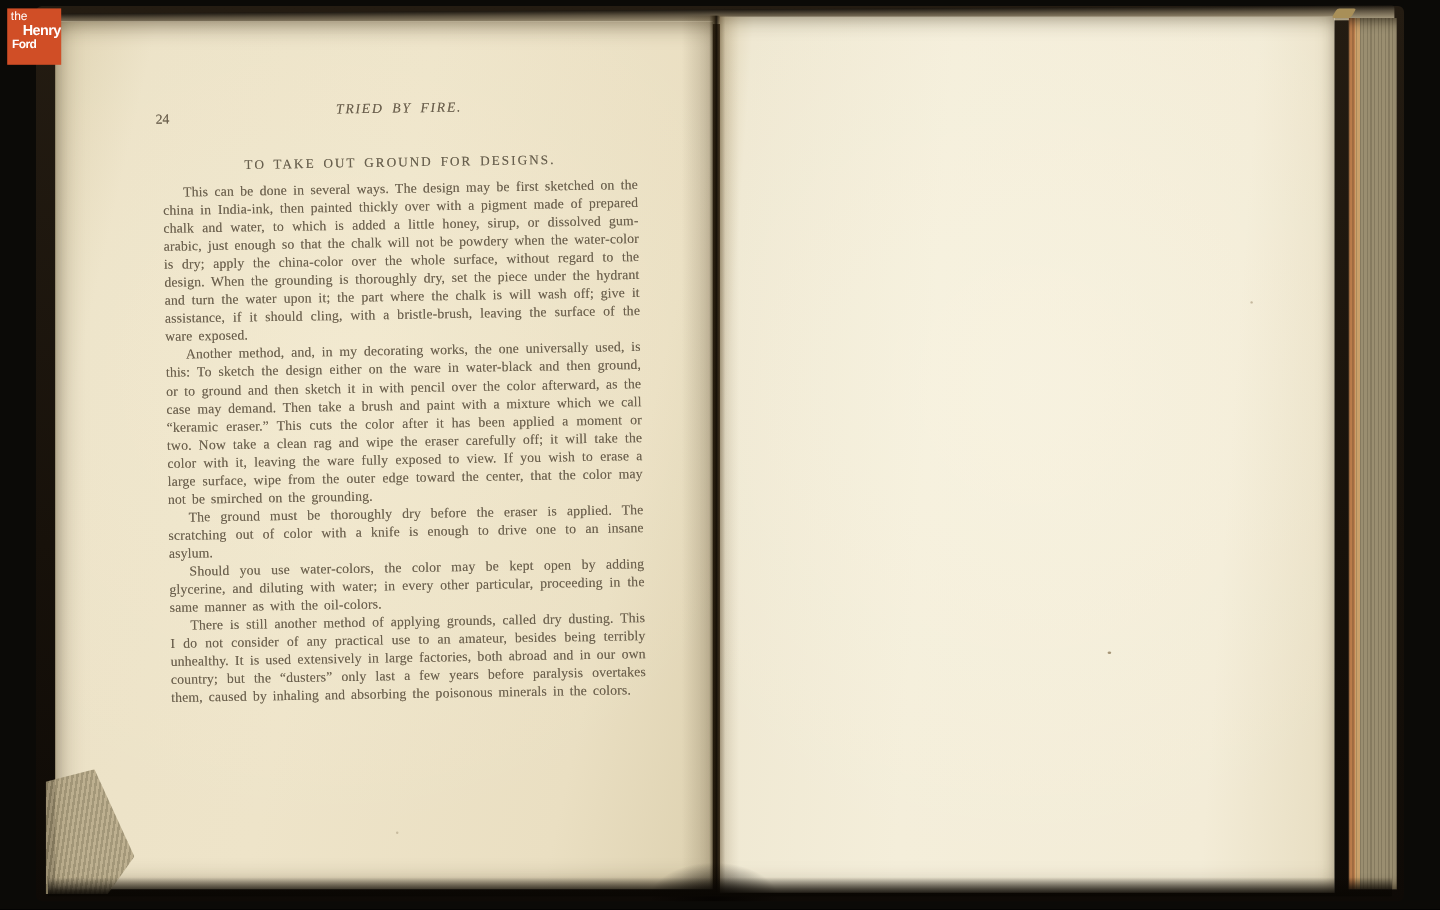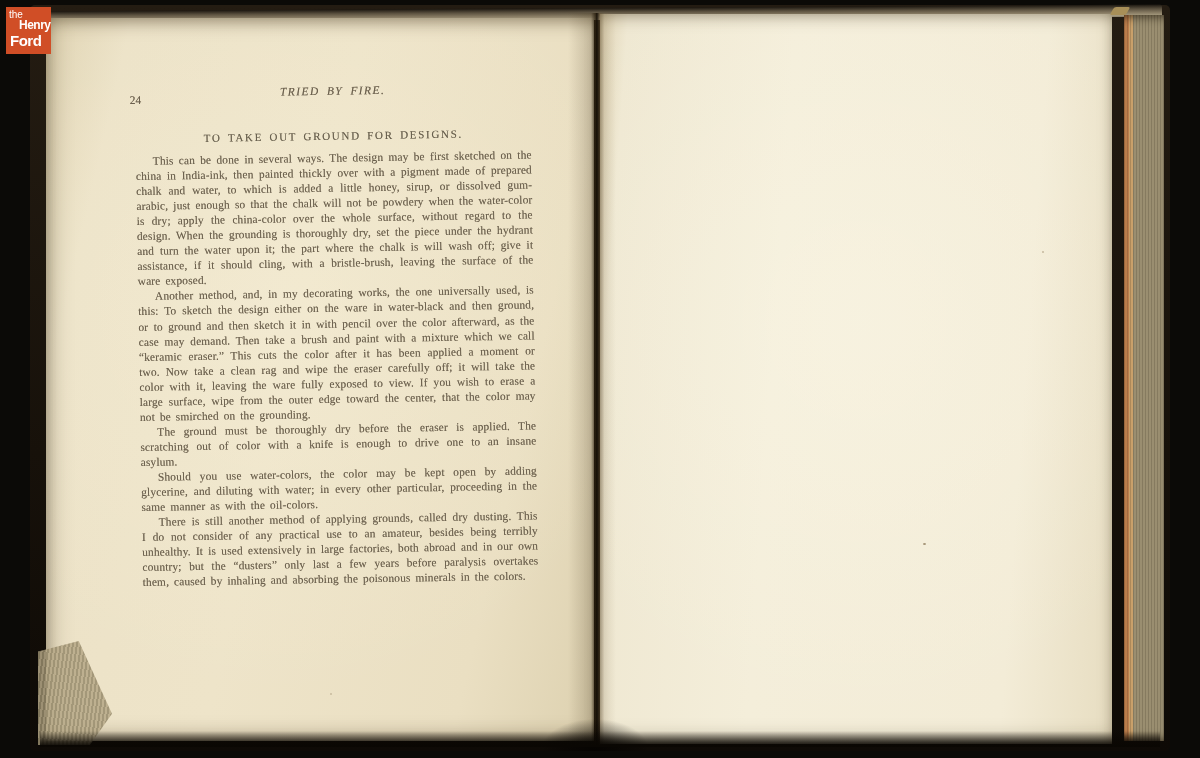--- a/index.html
+++ b/index.html
@@ -9,21 +9,21 @@
     font-family:"Liberation Serif", serif;
   }
   
   .logo{
     position:absolute;left:6px;top:7px;width:45px;height:47px;
     background:#d04e26;z-index:9;
     font-family:"Liberation Sans", sans-serif;color:#ffffff;
   }
   .logo .the{position:absolute;left:3px;top:2px;font-size:10px;font-weight:normal;letter-spacing:0;}
   .logo .henry{position:absolute;left:13px;top:11px;font-size:12px;font-weight:bold;letter-spacing:-0.5px;text-align:center;}
-  .logo .ford{position:absolute;left:4px;top:25px;font-size:15px;font-weight:bold;letter-spacing:-0.5px;}
+  .logo .ford{position:absolute;left:4px;top:25px;font-size:10px;font-weight:bold;letter-spacing:-0.5px;}
 
   
   .book{
     position:absolute;left:30px;top:5px;width:1140px;height:746px;
     background:linear-gradient(180deg,#241c12 0%,#17110a 60%,#0e0a06 100%);
     border-radius:5px;
   }
   .top-edge{
     position:absolute;left:10px;top:3px;width:1122px;height:12px;
     background:linear-gradient(180deg,#1d1811 0%,#5c5240 35%,#867a62 65%,#b2a78a 100%);

